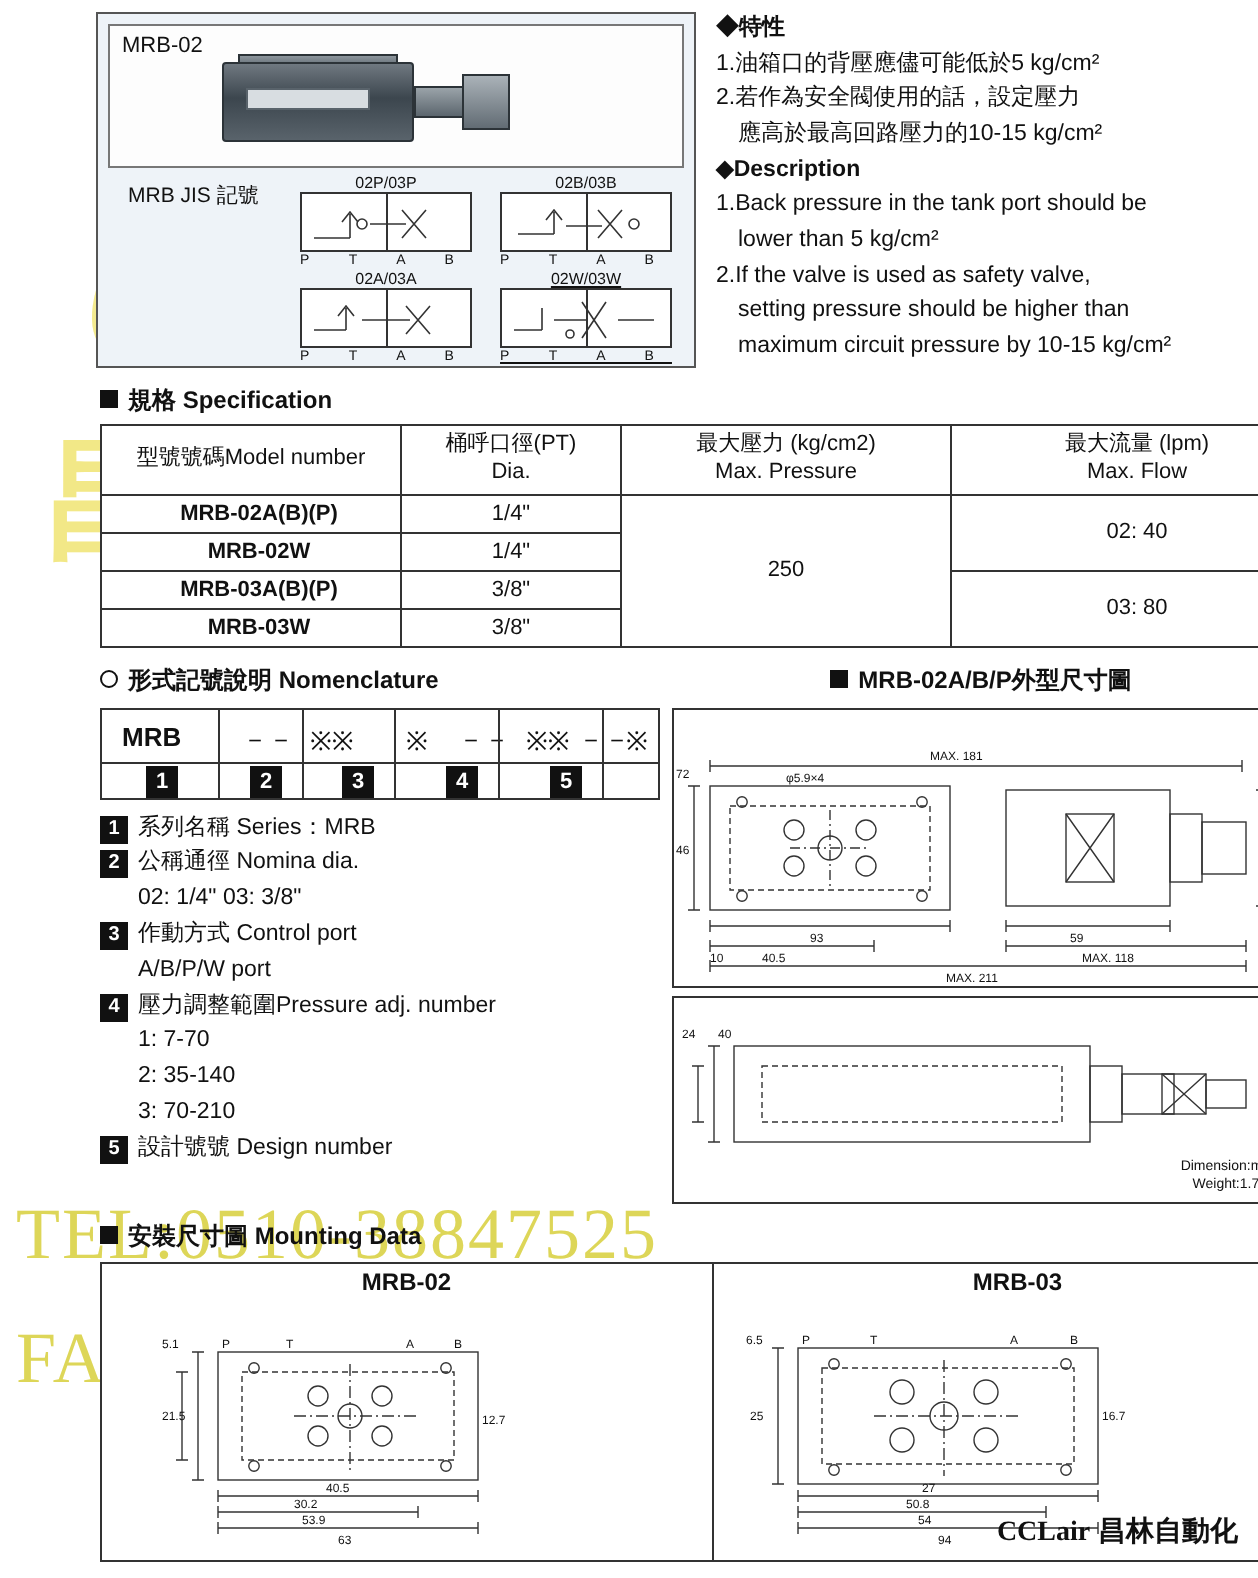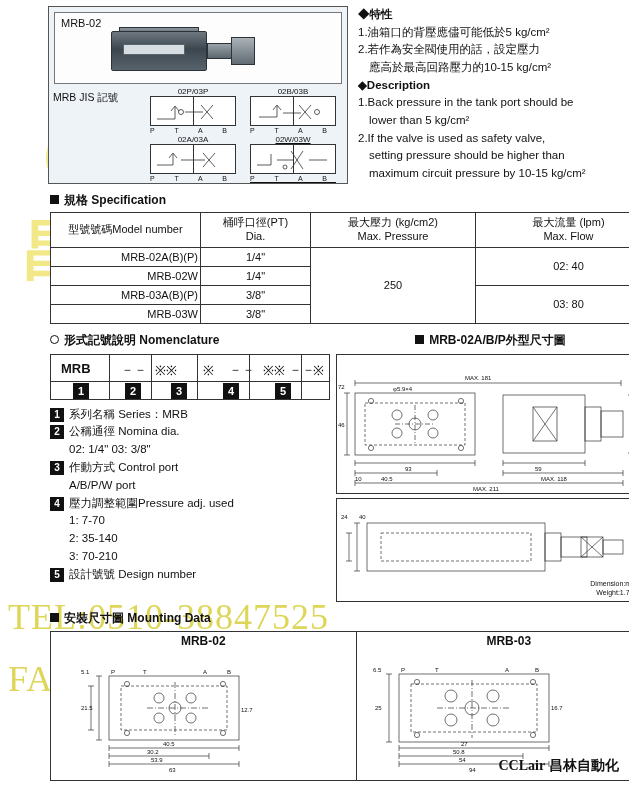--- a/index.html
+++ b/index.html
@@ -66,21 +66,21 @@
     background:#d8dde1; border:1px solid #59636b;
   }
   .valve-stem {
     position:absolute; left:96px; top:16px; width:26px; height:16px;
     background:linear-gradient(180deg,#9aa3a9,#5c666e); border:1px solid #2c3338;
   }
   .valve-nut {
     position:absolute; left:120px; top:10px; width:24px; height:28px;
     background:linear-gradient(180deg,#aab2b8,#626c74); border:1px solid #2c3338;
   }
-  .sym-title { position:absolute; left:4px; top:84px; font-size:10.5px; }
+  .sym-title { position:absolute; left:15px; top:84px; font-size:10.5px; }
   .sym-grid {
     position:absolute; left:96px; top:80px; width:200px; height:92px;
   }
   .sym-cell { position:absolute; width:96px; height:44px; }
   .sym-cell .cap { font-size:8px; text-align:center; color:#111; }
   .sym-box { width:86px; height:30px; border:1px solid #333; margin:0 auto; position:relative; background:#fff;}
   .sym-box .mid { position:absolute; left:50%; top:0; bottom:0; border-left:1px solid #333; }
   .ptab { font-size:7px; text-align:center; letter-spacing:9px; margin-top:1px; }
 
   .desc { flex:1; padding-left:10px; font-size:11.5px; line-height:1.45; }
@@ -99,21 +99,21 @@
   }
 
   
   table.spec {
     width:612px; margin:0 0 0 8px; border-collapse:collapse; background:#fff;
   }
   table.spec td, table.spec th {
     border:1px solid #333; text-align:center; font-size:11px; padding:3px 2px;
   }
   table.spec th { font-weight:normal; line-height:1.25; }
-  table.spec td.model { text-align:right; padding-left:10px; }
+  table.spec td.model { text-align:center; padding-left:10px;font-weight:bold; }
 
   
   .two-col { display:flex; margin-top:2px; }
   .nom { width:300px; padding-left:8px; }
   .nom-code {
     width:280px; height:46px; border:1px solid #333; position:relative; background:#fff;
   }
   .nom-code .mrb { position:absolute; left:10px; top:6px; font-weight:bold; font-size:13px; }
   .nom-code .dd { position:absolute; left:70px; top:6px; font-size:13px; }
   .nom-code .st { position:absolute; top:6px; font-size:13px; }
@@ -338,21 +338,21 @@
           <span>公稱通徑 Nomina dia.</span>
         </div>
         <div class="sub">02: 1/4"    03: 3/8"</div>
         <div class="row">
           <span class="bn">3</span>
           <span>作動方式 Control port</span>
         </div>
         <div class="sub">A/B/P/W port</div>
         <div class="row">
           <span class="bn">4</span>
-          <span>壓力調整範圍Pressure adj. used</span>
+          <span>壓力調整範圍Pressure adj. number</span>
         </div>
         <div class="sub">1: 7-70</div>
         <div class="sub">2: 35-140</div>
         <div class="sub">3: 70-210</div>
         <div class="row">
           <span class="bn">5</span>
           <span>設計號號 Design number</span>
         </div>
       </div>
     </div>

